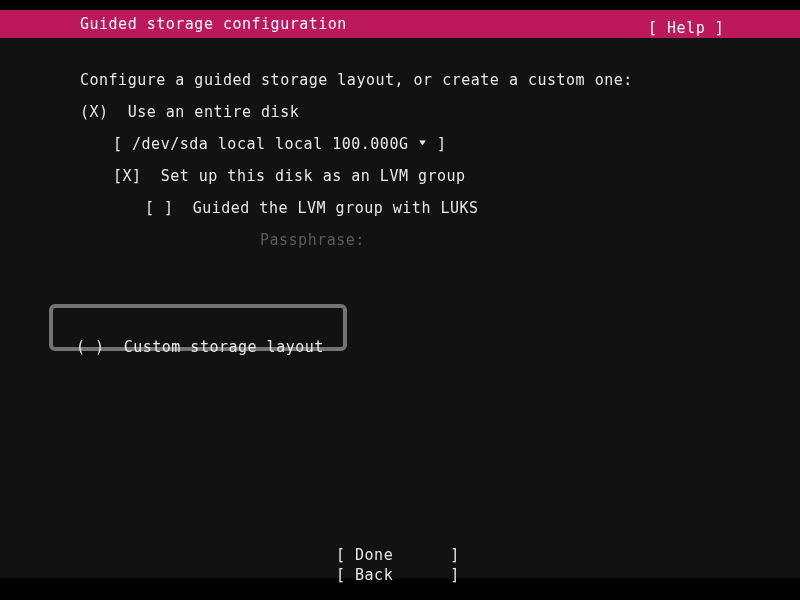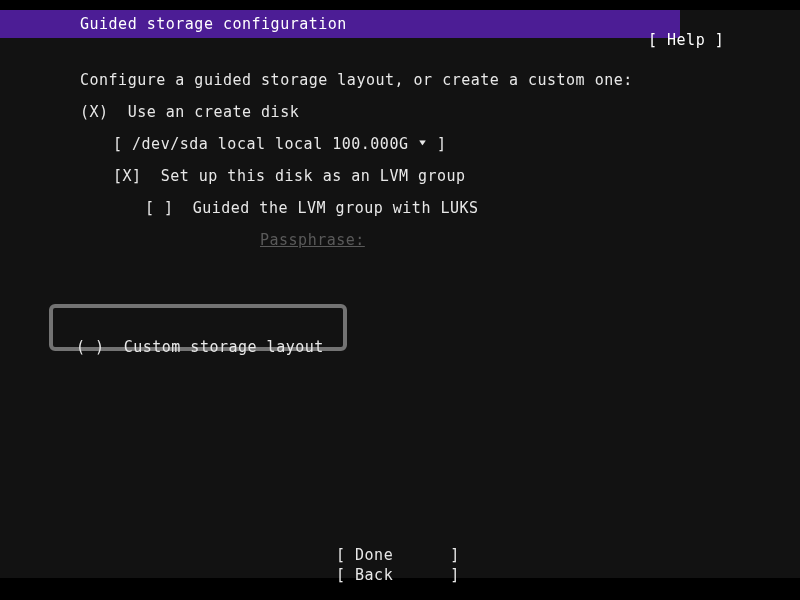--- a/index.html
+++ b/index.html
@@ -22,38 +22,38 @@
     top: 10px;
     width: 800px;
     height: 568px;
     background: #121212;
   }
   
   #header {
     position: absolute;
     left: 0;
     top: 0;
-    width: 680px;
+    width: 800px;
     height: 28px;
-    background: #4c1d95;
+    background: #be185d;
   }
   #header .title {
     position: absolute;
     left: 80px;
     top: 4px;
     font-size: 15px;
     line-height: 20px;
     color: #ffffff;
     letter-spacing: 0.5px;
     white-space: pre;
   }
   #header .help {
     position: absolute;
     left: 648px;
-    top: 20px;
+    top: 8px;
     font-size: 15px;
     line-height: 20px;
     color: #ffffff;
     letter-spacing: 0.5px;
     white-space: pre;
     text-align: right;
   }
   
   .row {
     position: absolute;
@@ -104,29 +104,29 @@
 
   <div id="terminal">
 
     <div id="header">
       <span class="title">Guided storage configuration</span>
       <span class="help">[ Help ]</span>
     </div>
 
     <div class="row" style="left:80px; top:40px;">Configure a guided storage layout, or create a custom one:</div>
 
-    <div class="row" style="left:80px; top:72px;"><span>(X)</span><span>  </span><span>Use an create disk</span></div>
+    <div class="row" style="left:80px; top:72px;"><span>(X)</span><span>  </span><span>Use an entire disk</span></div>
 
     <div class="row" style="left:113px; top:104px;"><span>[</span><span> </span><span>/dev/sda local local 100.000G</span><span> </span><span class="caret">▼</span><span> </span><span>]</span></div>
 
     <div class="row" style="left:113px; top:136px;"><span>[X]</span><span>  </span><span>Set up this disk as an LVM group</span></div>
 
     <div class="row" style="left:145px; top:168px;"><span>[ ]</span><span>  </span><span>Guided the LVM group with LUKS</span></div>
 
-    <div class="row dim" style="left:260px; top:200px;text-decoration:underline;">Passphrase:</div>
+    <div class="row dim" style="left:260px; top:200px;">Passphrase:</div>
 
 
     <div id="highlight-box">
       <div class="row"><span>( )</span><span>  </span><span>Custom storage layout</span></div>
     </div>
 
     <div class="footer-btn" style="top:535px;">[ Done      ]</div>
 
     <div class="footer-btn" style="top:555px;">[ Back      ]</div>
 

